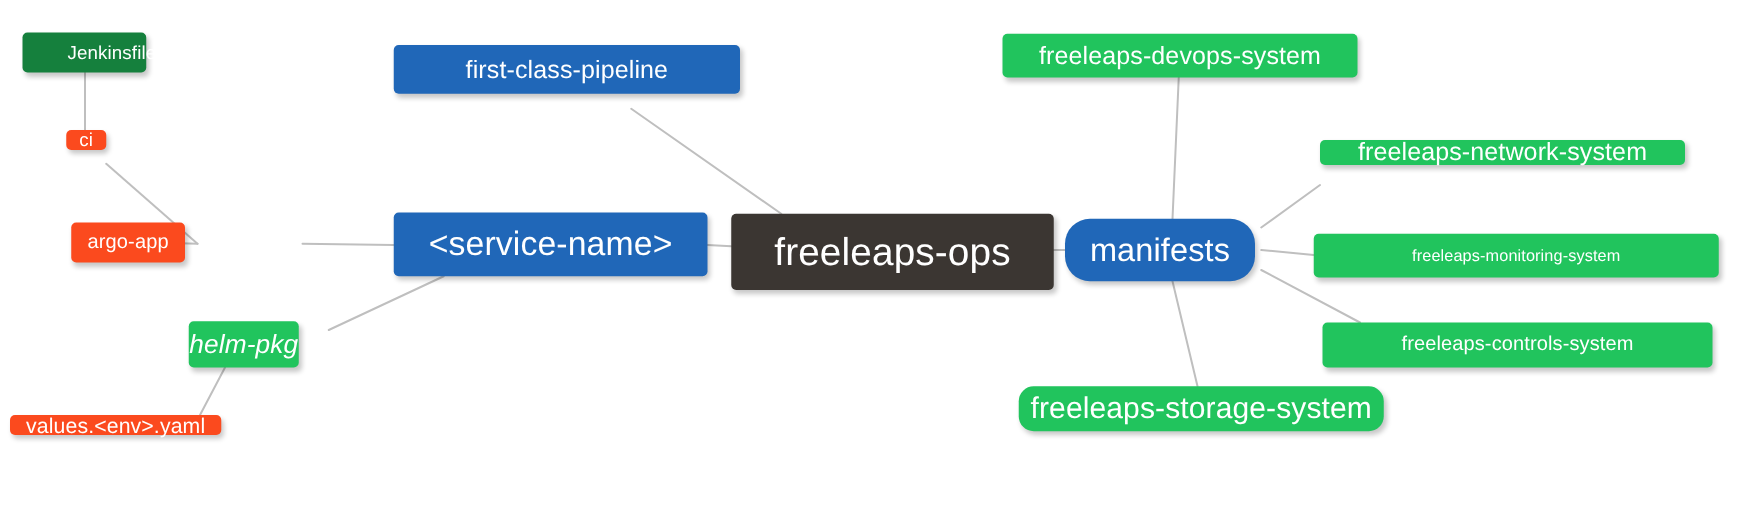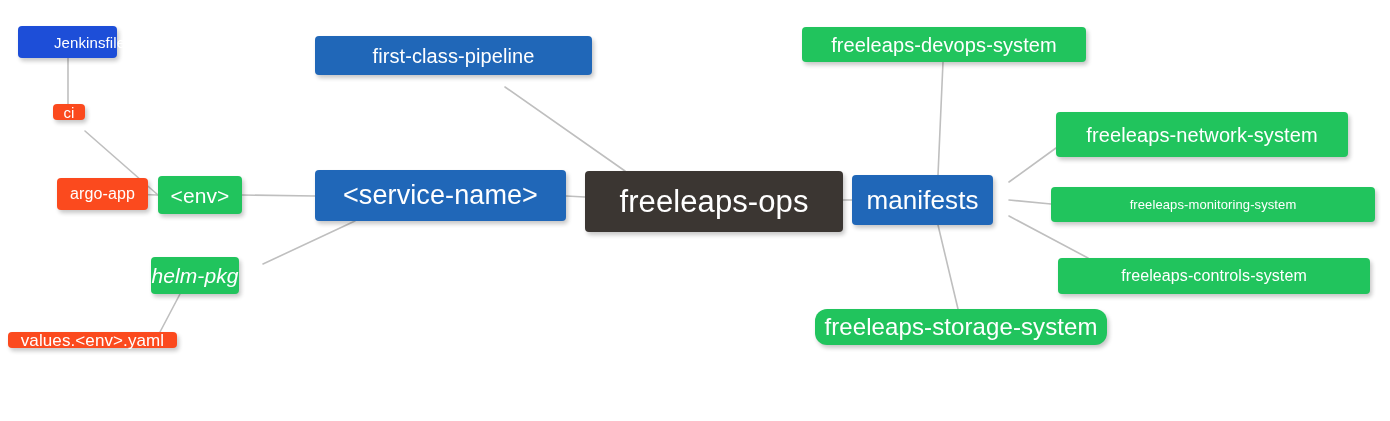--- a/index.html
+++ b/index.html
@@ -34,21 +34,21 @@
     border-radius: 4px;
     color: #ffffff;
     white-space: nowrap;
     box-shadow: 2px 3px 4px rgba(0,0,0,0.22);
     letter-spacing: 0.1px;
     line-height: 1;
   }
   .n-root     { background: #3b3632; }
   .n-blue     { background: #2067b8; }
   .n-green    { background: #21c45d; }
-  .n-orange   { background: #1d4ed8; padding-left: 44px; }
+  .n-orange   { background: #15803d; padding-left: 44px; }
   .n-red      { background: #fb4a1e; }
 </style>
 </head>
 <body>
 
 <div id="canvas">
   <svg id="edges" viewBox="0 0 1390 421">
       <path d="M 68,58 L 68,104" stroke="#bfbfbf" stroke-width="1.6" fill="none" stroke-linecap="round"></path>
       <path d="M 85,131 L 158,195" stroke="#bfbfbf" stroke-width="1.6" fill="none" stroke-linecap="round"></path>
       <path d="M 124,194 L 158,195" stroke="#bfbfbf" stroke-width="1.6" fill="none" stroke-linecap="round"></path>
@@ -60,25 +60,24 @@
       <path d="M 843,200 L 852,200" stroke="#bfbfbf" stroke-width="1.6" fill="none" stroke-linecap="round"></path>
       <path d="M 938,175 L 943,62" stroke="#bfbfbf" stroke-width="1.6" fill="none" stroke-linecap="round"></path>
       <path d="M 1009,182 L 1056,148" stroke="#bfbfbf" stroke-width="1.6" fill="none" stroke-linecap="round"></path>
       <path d="M 1009,200 L 1051,204" stroke="#bfbfbf" stroke-width="1.6" fill="none" stroke-linecap="round"></path>
       <path d="M 1009,216 L 1088,258" stroke="#bfbfbf" stroke-width="1.6" fill="none" stroke-linecap="round"></path>
       <path d="M 938,225 L 958,309" stroke="#bfbfbf" stroke-width="1.6" fill="none" stroke-linecap="round"></path>
     </svg>
 <div class="node n-orange" style="left: 18px; top: 26px; width: 99px; height: 32px; font-size: 15px;">Jenkinsfile</div>
     <div class="node n-red" style="left: 53px; top: 104px; width: 32px; height: 16px; font-size: 15px;">ci</div>
     <div class="node n-red" style="left: 33px; top: 178px; width: 91px; height: 32px; font-size: 16px; margin-left: 24px;">argo-app</div>
-    <div class="node n-green" style="left: 158px; top: 176px; width: 84px; height: 38px; font-size: 21px;">&lt;env&gt;</div>
     <div class="node n-green" style="left: 151px; top: 257px; width: 88px; height: 37px; font-size: 21px; font-style: italic;">helm-pkg</div>
     <div class="node n-red" style="left: 8px; top: 332px; width: 169px; height: 16px; font-size: 17px;">values.&lt;env&gt;.yaml</div>
     <div class="node n-blue" style="left: 315px; top: 36px; width: 277px; height: 39px; font-size: 20px;">first-class-pipeline</div>
     <div class="node n-blue" style="left: 315px; top: 170px; width: 251px; height: 51px; font-size: 27px;">&lt;service-name&gt;</div>
     <div class="node n-root" style="left: 585px; top: 171px; width: 258px; height: 61px; font-size: 31px;">freeleaps-ops</div>
-    <div class="node n-blue" style="left: 852px; top: 175px; width: 141px; height: 50px; font-size: 26px;">manifests</div>
+    <div class="node n-blue" style="left: 852px; top: 175px; width: 152px; height: 50px; font-size: 26px; border-radius: 20px;">manifests</div>
     <div class="node n-green" style="left: 802px; top: 27px; width: 284px; height: 35px; font-size: 20px;">freeleaps-devops-system</div>
-    <div class="node n-green" style="left: 1056px; top: 112px; width: 292px; height: 45px; font-size: 20px;">freeleaps-network-system</div>
+    <div class="node n-green" style="left: 1056px; top: 112px; width: 292px; height: 20px; font-size: 20px;">freeleaps-network-system</div>
     <div class="node n-green" style="left: 1051px; top: 187px; width: 324px; height: 35px; font-size: 13px;">freeleaps-monitoring-system</div>
     <div class="node n-green" style="left: 1058px; top: 258px; width: 312px; height: 36px; font-size: 16px;">freeleaps-controls-system</div>
     <div class="node n-green" style="left: 815px; top: 309px; width: 292px; height: 36px; font-size: 24px; border-radius: 12px;">freeleaps-storage-system</div>
   </div>
 
 </body></html>

